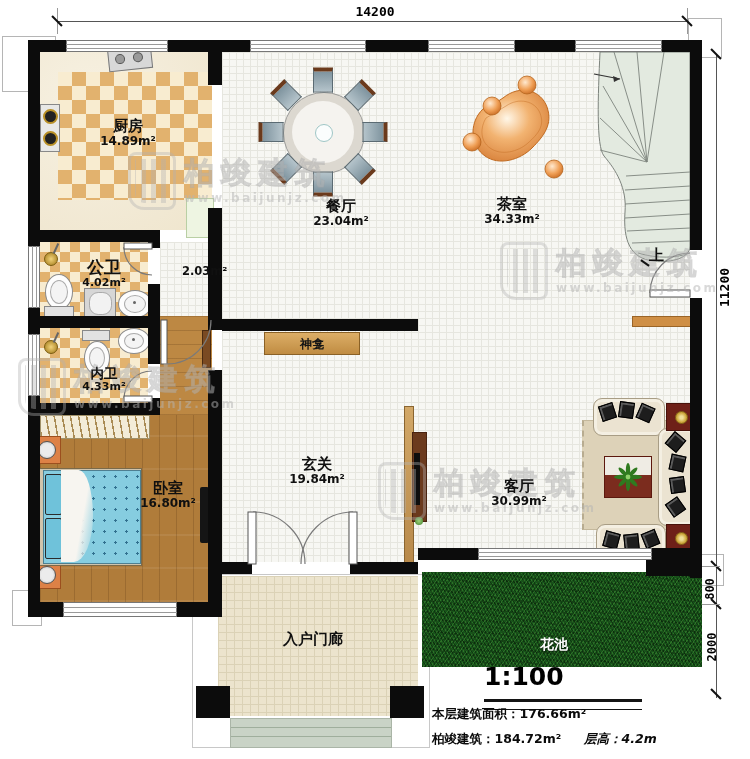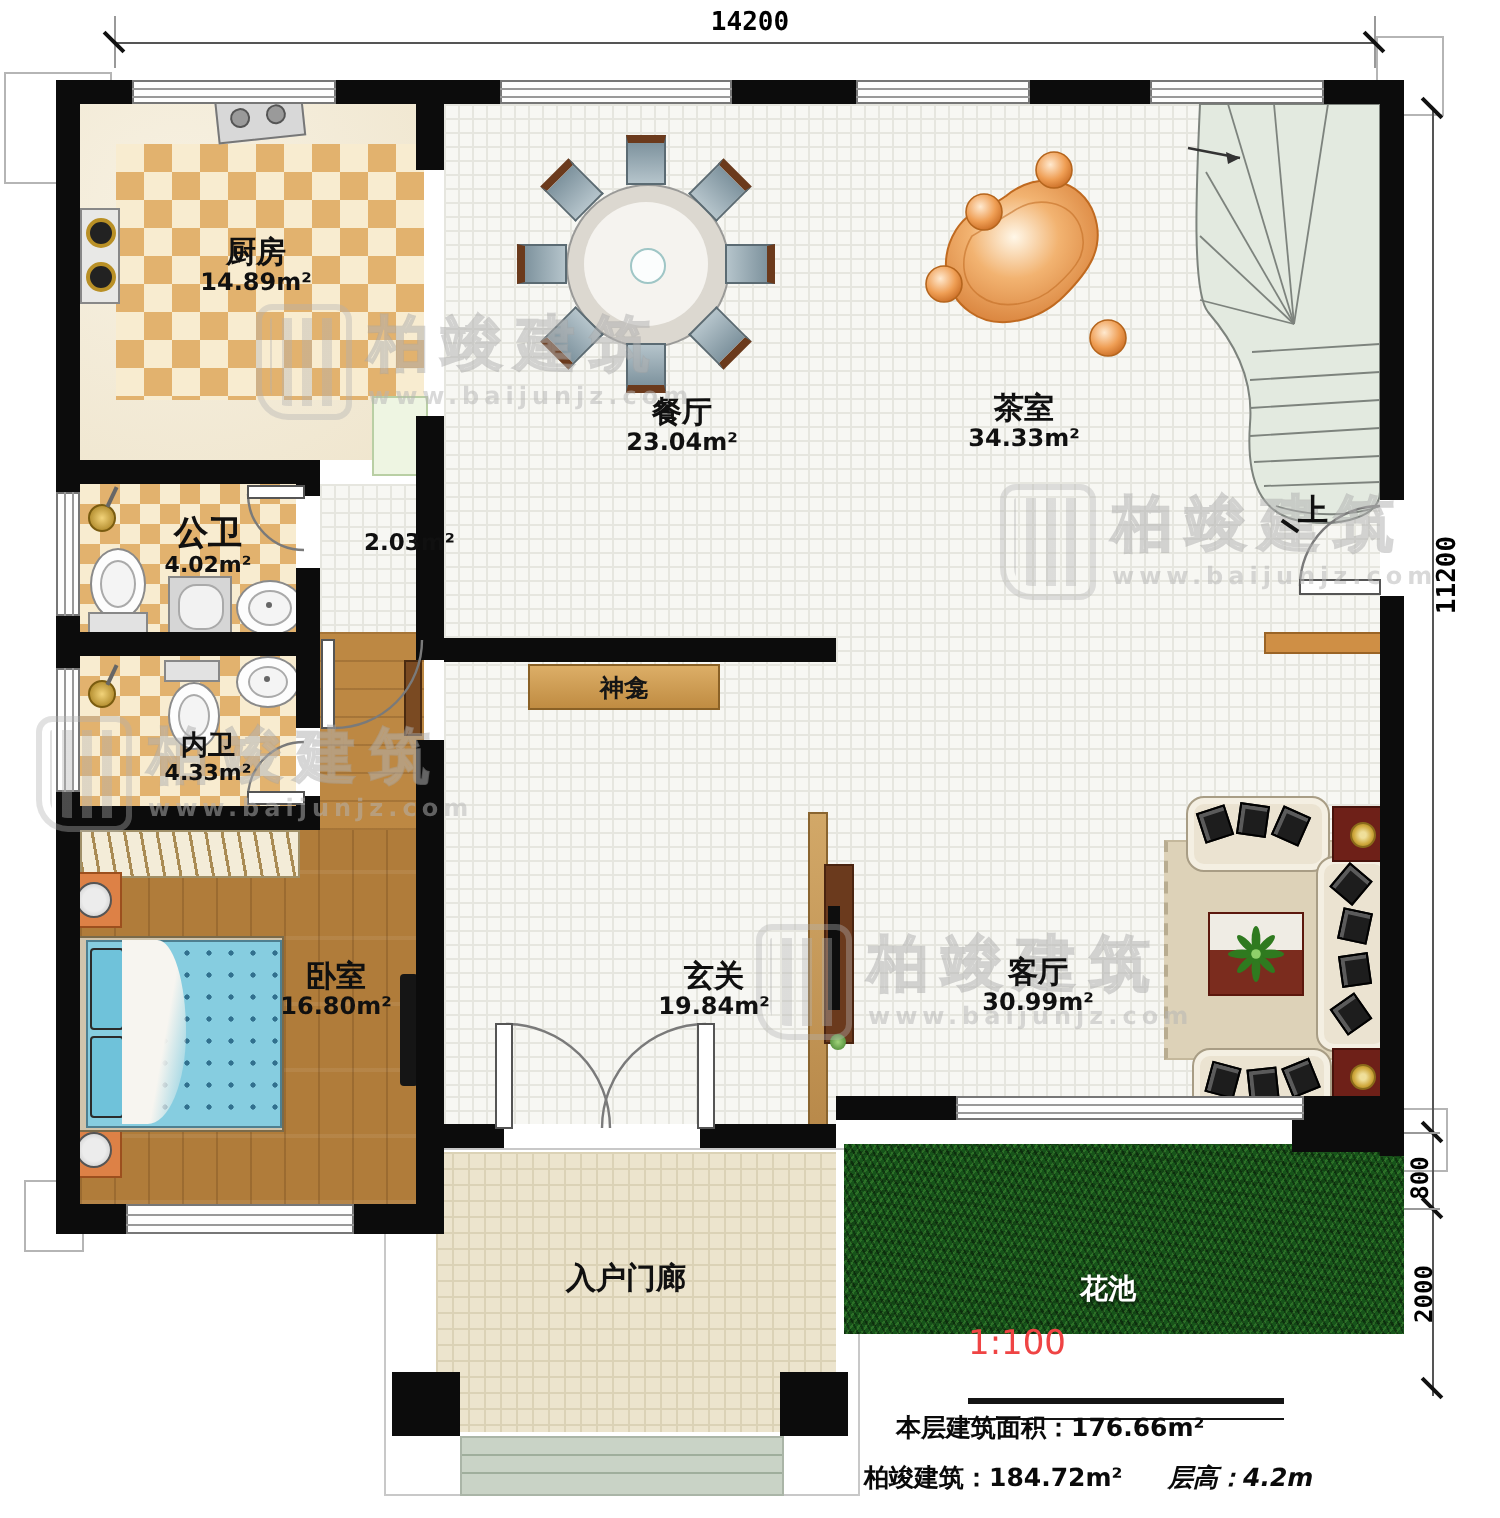--- a/index.html
+++ b/index.html
@@ -57,21 +57,21 @@
   .small-label{position:absolute;font-size:11.5px;font-weight:bold;color:#101010;z-index:10;white-space:nowrap;}
   
   .dimline{position:absolute;background:#555;z-index:12;}
   .tick{position:absolute;width:14px;height:2px;background:#111;transform:rotate(45deg);z-index:12;}
   .dimtxt{position:absolute;font-family:"DejaVu Sans Mono","Liberation Mono",monospace;
           font-weight:bold;font-size:13px;color:#000;z-index:12;text-align:center;}
   .rot{transform:rotate(-90deg);}
   
   .title-row{position:absolute;left:484px;top:662px;display:flex;align-items:baseline;gap:10px;z-index:12;}
   .title-main{font-size:27px;font-weight:bold;letter-spacing:2px;color:#0a0a0a;}
-  .title-scale{font-size:17px;font-weight:normal;color:#ef4444;}
+  .title-scale{font-size:25px;font-weight:bold;color:#000000;}
   .title-underline{position:absolute;left:484px;top:699px;width:158px;height:7px;
      border-top:3px solid #141414;border-bottom:1px solid #141414;z-index:12;}
   .stat{position:absolute;font-size:12.5px;font-weight:bold;color:#0a0a0a;z-index:12;white-space:nowrap;}
   
   .wm{position:absolute;display:flex;align-items:center;gap:8px;z-index:8;pointer-events:none;opacity:.85;}
   .wm-logo{width:34px;height:44px;border:3px solid rgba(178,178,178,.45);border-radius:8px 8px 8px 16px;
      padding:4px;background:repeating-linear-gradient(90deg,rgba(178,178,178,.45) 0 5px,transparent 5px 10px);
      background-clip:content-box;}
   .wm-brand{font-size:30px;font-weight:bold;letter-spacing:7px;color:rgba(255,255,255,.18);
      -webkit-text-stroke:1px rgba(165,165,165,.55);line-height:1;}
@@ -345,21 +345,21 @@
     <span class="ar" style="font-size:11px">4.02m²</span>
   </div>
   <div class="rlabel" style="left:104px;top:366px;">
     <span class="nm" style="font-size:13.5px">内卫</span>
     <span class="ar" style="font-size:11px">4.33m²</span>
   </div>
   <div class="rlabel" style="left:168px;top:480px;">
     <span class="nm">卧室</span>
     <span class="ar">16.80m²</span>
   </div>
-  <div class="rlabel" style="left:317px;top:480px;margin-left:40px;">
+  <div class="rlabel" style="left:317px;top:456px;">
     <span class="nm">玄关</span>
     <span class="ar">19.84m²</span>
   </div>
   <div class="rlabel" style="left:519px;top:478px;">
     <span class="nm">客厅</span>
     <span class="ar">30.99m²</span>
   </div>
   <div class="small-label" style="left:182px;top:264px;">2.03m²</div>
   <div class="small-label" style="left:283px;top:630px;font-size:15px;">入户门廊</div>
   <div class="small-label" style="left:540px;top:636px;font-size:14px;color:#fff;text-shadow:0 1px 2px rgba(0,0,0,.8);">花池</div>
@@ -410,21 +410,21 @@
     <div>
         <div class="wm-brand">柏竣建筑</div>
          <div class="wm-url">www.baijunjz.com</div>
       </div>
   </div>
 
   <div class="title-row">
     <span class="title-scale">1:100</span>
   </div>
   <div class="title-underline"></div>
-  <div class="stat" style="left:432px;top:706px;margin-left:16px;">
+  <div class="stat" style="left:432px;top:706px;">
     <span>本层建筑面积：</span><span>176.66m²</span>
   </div>
   <div class="stat" style="left:432px;top:731px;">
     <span>柏竣建筑：</span><span>184.72m²</span>
   </div>
   <div class="stat" style="left:584px;top:731px;font-style:italic;">
     <span>层高：</span><span>4.2m</span>
   </div>
 
 </div>

